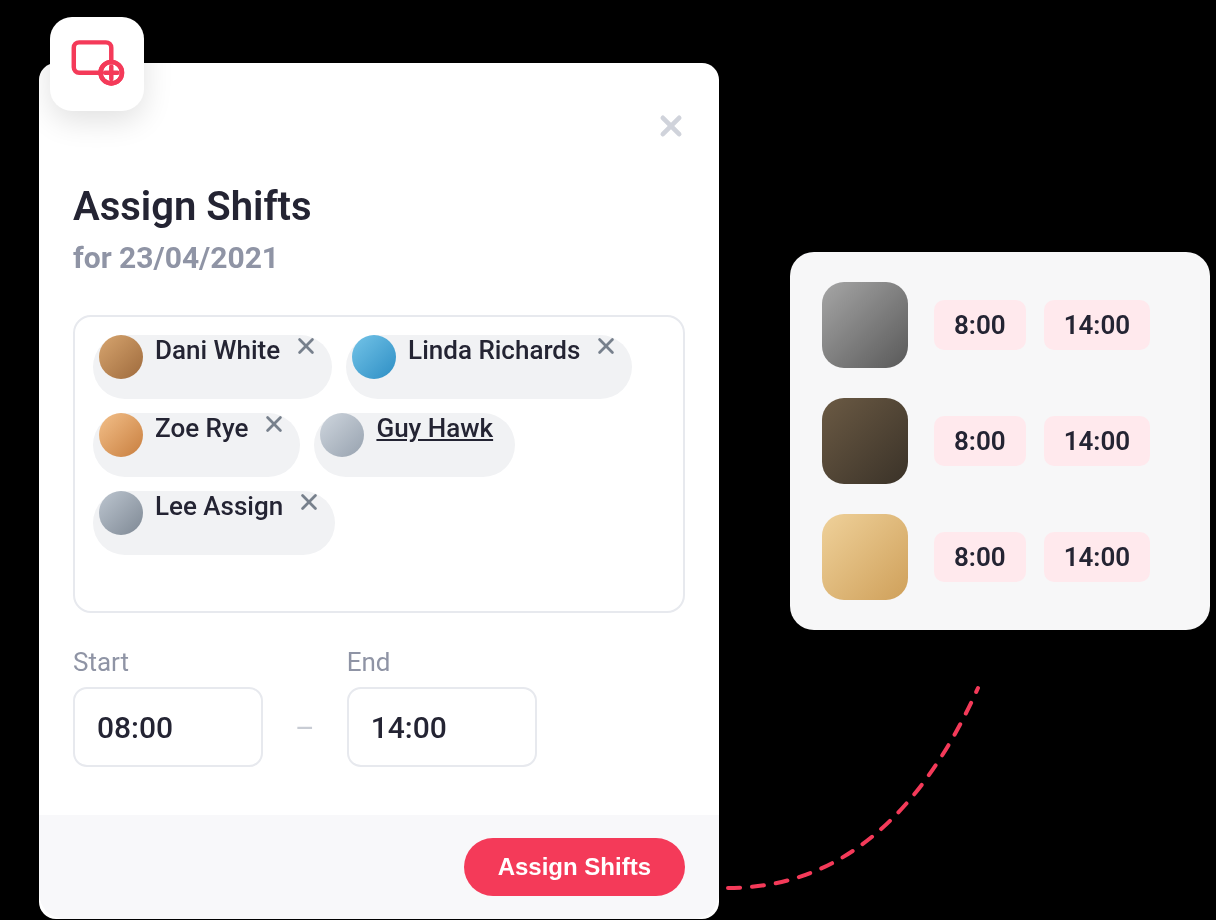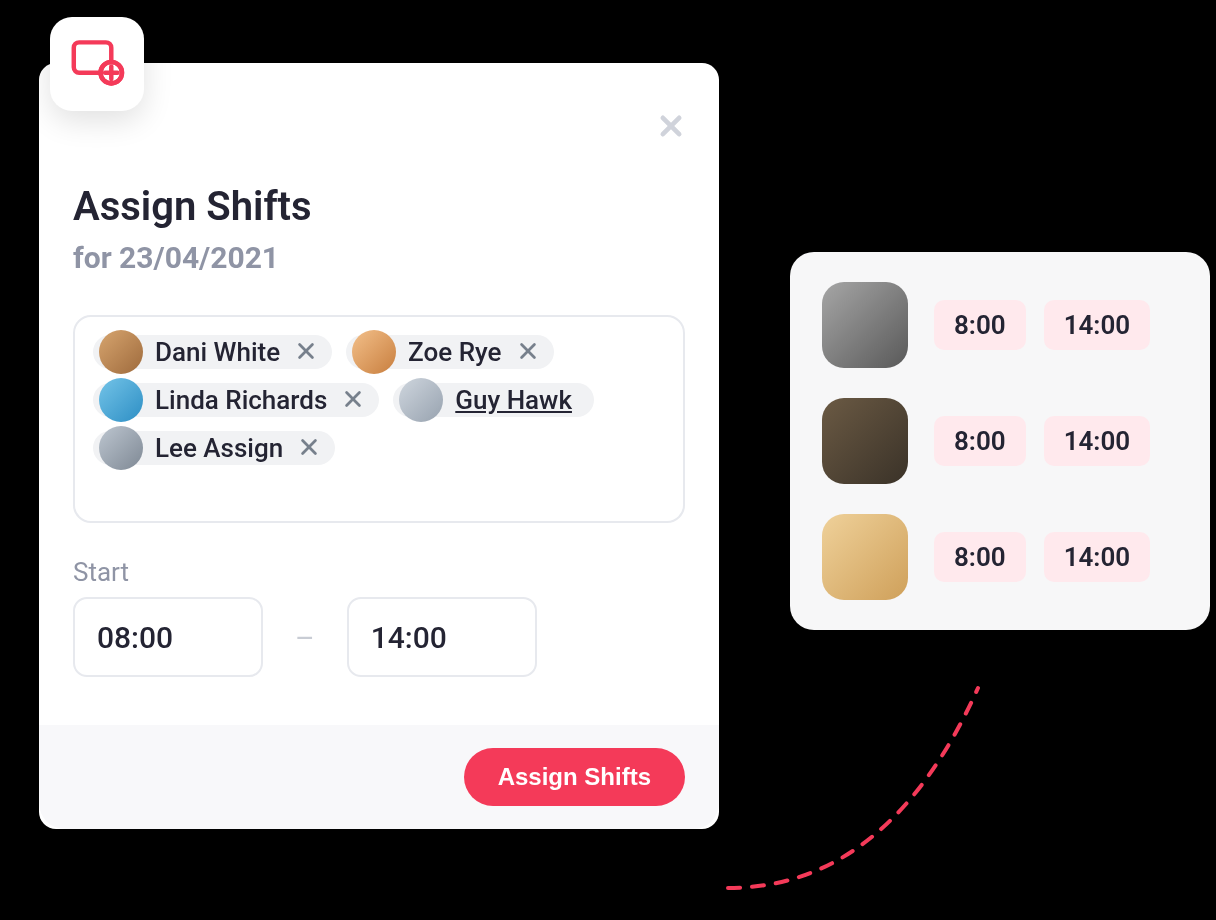--- a/index.html
+++ b/index.html
@@ -74,24 +74,23 @@
   .people-box {
     border: 2px solid #e7e9ee;
     border-radius: 18px;
     padding: 18px 18px 56px 18px;
     display: flex;
     flex-wrap: wrap;
     gap: 14px 14px;
   }
   .chip {
     display: inline-flex;
-    align-items: center;
     background: #f1f2f4;
     border-radius: 999px;
-    height: 34px;
+    height: 64px;
     padding: 0 14px 0 6px;
     gap: 12px;
     color: #242433;
     font-size: 26px;
     font-weight: 500;
     white-space: nowrap;
   }
   .chip .avatar {
     width: 44px;
     height: 44px;
@@ -251,32 +250,32 @@
           <span class="avatar av av1"></span>
           <span>Dani White</span>
           <button class="remove">
             <span><svg viewBox="0 0 24 24" fill="none" stroke="currentColor" stroke-width="3" stroke-linecap="round">
                 <line x1="5" y1="5" x2="19" y2="19"></line>
                 <line x1="19" y1="5" x2="5" y2="19"></line>
               </svg></span>
           </button>
         </div>
         <div class="chip">
-          <span class="avatar av av2"></span>
-          <span>Zoe Rye</span>
+          <span class="avatar av av3"></span>
+          <span>Linda Richards</span>
           <button class="remove">
             <span><svg viewBox="0 0 24 24" fill="none" stroke="currentColor" stroke-width="3" stroke-linecap="round">
                 <line x1="5" y1="5" x2="19" y2="19"></line>
                 <line x1="19" y1="5" x2="5" y2="19"></line>
               </svg></span>
           </button>
         </div>
         <div class="chip">
-          <span class="avatar av av3"></span>
-          <span>Linda Richards</span>
+          <span class="avatar av av2"></span>
+          <span>Zoe Rye</span>
           <button class="remove">
             <span><svg viewBox="0 0 24 24" fill="none" stroke="currentColor" stroke-width="3" stroke-linecap="round">
                 <line x1="5" y1="5" x2="19" y2="19"></line>
                 <line x1="19" y1="5" x2="5" y2="19"></line>
               </svg></span>
           </button>
         </div>
         <div class="chip noremove">
           <span class="avatar av av4"></span>
           <span>Guy Hawk</span>
@@ -293,20 +292,21 @@
         </div>
       </div>
 
     <div class="time-row">
       <div class="time-group">
         <span class="time-label">Start</span>
         <input class="time-input" value="08:00" style="">
       </div>
       <span class="time-dash">–</span>
       <div class="time-group">
+        <span class="time-label">End</span>
         <input class="time-input" value="14:00" style="">
       </div>
     </div>
   </div>
 
   <div class="modal-footer">
     <button class="assign-btn">Assign Shifts</button>
   </div>
 </div>
 

